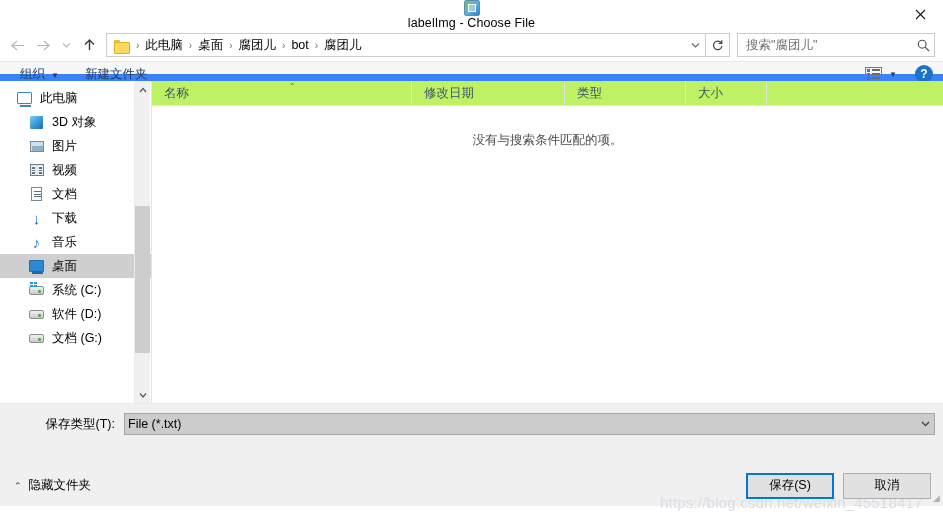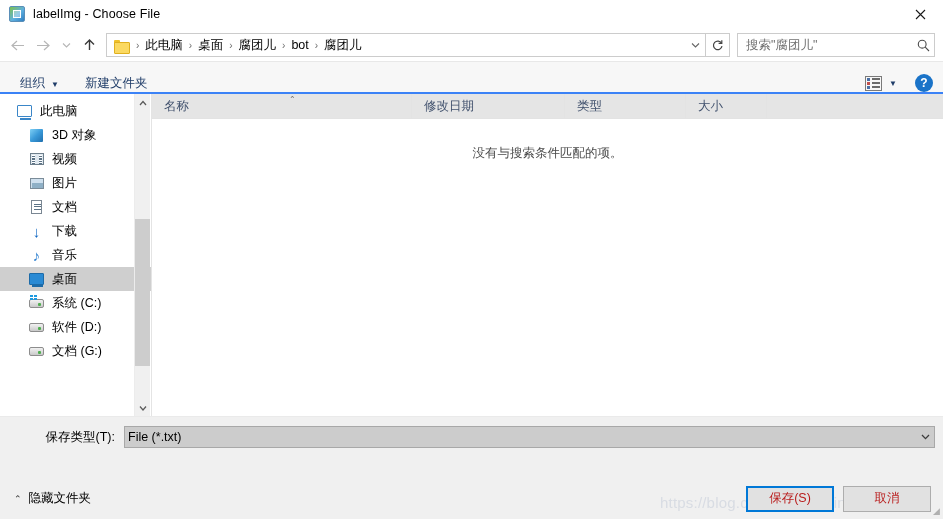--- a/index.html
+++ b/index.html
@@ -17,20 +17,21 @@
   }
 
   
   .titlebar {
     height: 29px;
     background: #ffffff;
     display: flex;
     align-items: center;
     position: relative;
     border-bottom: 1px solid #ffffff;
+    flex-direction: column;
   }
   .app-icon {
     width: 16px; height: 16px;
     margin-left: 9px; margin-right: 8px;
     border-radius: 2px;
     background: linear-gradient(135deg, #7ec24a 0%, #5fb0e0 55%, #2f7fc1 100%);
     border: 1px solid #5a8fb8;
     position: relative;
     flex: 0 0 auto;
   }
@@ -162,24 +163,24 @@
   .searchbox input::placeholder { color: #707070; }
   .search-icon {
     width: 22px;
     display: flex; align-items: center; justify-content: center;
     color: #4a4a4a;
     flex: 0 0 auto;
   }
 
   
   .toolbar {
-    height: 33px;
+    height: 15px;
     background: #f7f7f7;
     border-top: 1px solid #e8e8e8;
-    border-bottom: 2px solid #3b82f6;
+    border-bottom: 7px solid #3b82f6;
     display: flex;
     align-items: center;
     padding: 12px 10px 0 14px;
   }
   .tb-item {
     display: flex; align-items: center;
     gap: 6px;
     font-size: 12.5px;
     color: #1f3c68;
     padding: 4px 6px;
@@ -304,21 +305,21 @@
     flex: 1 1 auto;
     position: relative;
     background: #ffffff;
     overflow: hidden;
   }
   .col-header {
     height: 25px;
     display: flex;
     align-items: stretch;
     border-bottom: 1px solid #e3e3e3;
-    background: #e5e5e5;
+    background: #bef264;
   }
   .col {
     display: flex;
     align-items: center;
     font-size: 12.5px;
     color: #41516d;
     padding-left: 12px;
     border-right: 1px solid #e3e3e3;
     position: relative;
     overflow: hidden;
@@ -409,21 +410,21 @@
     font-size: 12.5px;
     color: #000;
     padding: 3px 2px;
   }
   .hide-folders .chev { font-size: 9px; color: #2b2b2b; }
   .footer-spacer { flex: 1 1 auto; }
   .btn {
     width: 88px; height: 26px;
     font-size: 12.5px;
     font-family: inherit;
-    color: #b91c1c;
+    color: #000000;
     background: #e1e1e1;
     border: 1px solid #adadad;
     display: flex; align-items: center; justify-content: center;
     margin-left: 9px;
     position: relative;
     z-index: 3;
   }
   .btn.primary {
     border: 2px solid #0078d7;
     background: #e1e1e1;
@@ -566,29 +567,29 @@
         <span class="ni-label">此电脑</span>
       </div>
       <div class="nav-item lvl2">
         <span class="ni-icon">
             <span class="ico-3d"></span>
           </span>
         <span class="ni-label">3D 对象</span>
       </div>
       <div class="nav-item lvl2">
         <span class="ni-icon">
+            <span class="ico-pic"></span>
+          </span>
+        <span class="ni-label">图片</span>
+      </div>
+      <div class="nav-item lvl2">
+        <span class="ni-icon">
             <span class="ico-video"></span>
           </span>
         <span class="ni-label">视频</span>
-      </div>
-      <div class="nav-item lvl2">
-        <span class="ni-icon">
-            <span class="ico-pic"></span>
-          </span>
-        <span class="ni-label">图片</span>
       </div>
       <div class="nav-item lvl2">
         <span class="ni-icon">
             <span class="ico-doc"></span>
           </span>
         <span class="ni-label">文档</span>
       </div>
       <div class="nav-item lvl2">
         <span class="ni-icon">
             <span class="ico-dl">↓</span>

